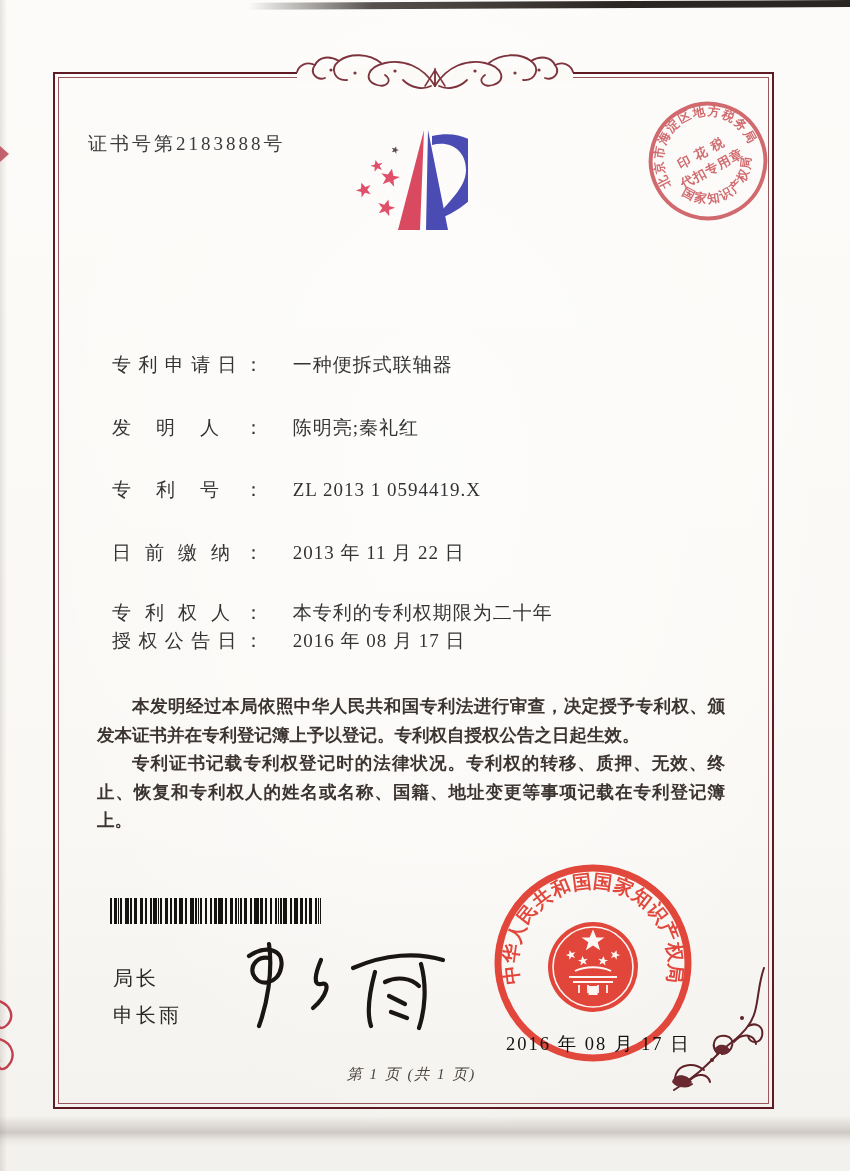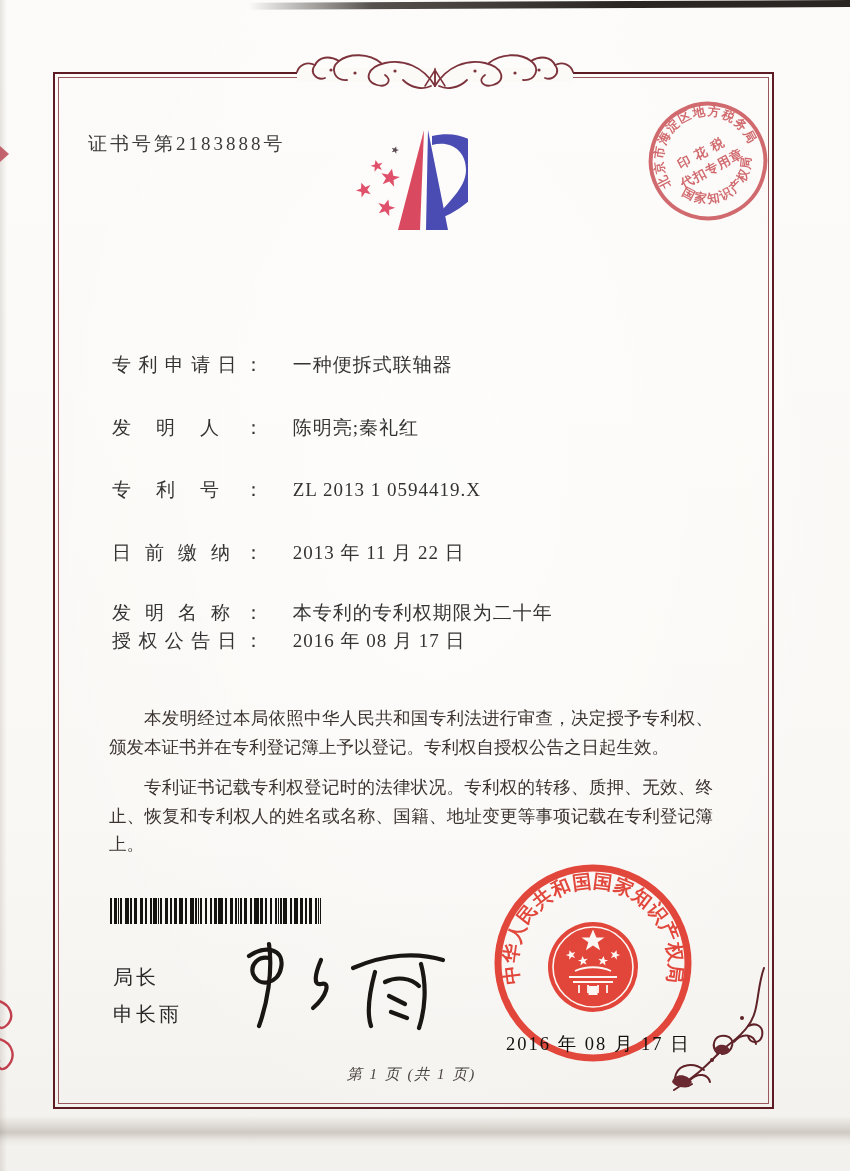--- a/index.html
+++ b/index.html
@@ -44,31 +44,31 @@
 
   
   .field{position:absolute;left:112px;font-size:19px;color:#333;white-space:nowrap;}
   .f0{top:352px}.f1{top:415px}.f2{top:477px}.f3{top:540px}.f4{top:600px}.f5{top:628px}
   .flabel{display:inline-block;width:152px;text-align:justify;text-align-last:justify;letter-spacing:1px;}
   .fvalue{margin-left:24px;letter-spacing:1px;}
 
   
   .paras{position:absolute;left:97px;top:692px;width:628px;font-size:17.5px;
     line-height:28.5px;text-align:justify;color:#3b3430;}
-  .paras p{margin:12px;text-indent:2em;}
+  .paras p{margin:0;text-indent:2em;font-weight:bold;}
 
   
   .barcode{position:absolute;left:110px;top:898px;width:211px;height:26px;
     background:
       repeating-linear-gradient(90deg,#15130f 0 2px,rgba(0,0,0,0) 2px 5px),
       repeating-linear-gradient(90deg,#15130f 0 1px,rgba(0,0,0,0) 1px 8px),
       repeating-linear-gradient(90deg,rgba(0,0,0,0) 0 4px,#15130f 4px 6px,rgba(0,0,0,0) 6px 13px);}
 
   
-  .officer{position:absolute;left:113px;top:960px;font-family:Liberation Mono, monospace;
+  .officer{position:absolute;left:113px;top:960px;font-family:Liberation Serif, serif;
     font-size:20px;color:#2a2a2a;line-height:37px;letter-spacing:3px;}
   .signature{position:absolute;left:235px;top:934px;width:220px;height:100px;}
 
   
   .seal{position:absolute;left:488px;top:858px;width:210px;height:210px;}
   .seal-date{position:absolute;left:506px;top:1031px;font-size:18.5px;letter-spacing:2px;
     color:#14110e;z-index:5;white-space:nowrap;}
 
   
   .stamp{position:absolute;left:628px;top:82px;width:160px;height:158px;}
@@ -158,21 +158,21 @@
     </div>
     <div class="field f2">
       <span class="flabel">专利号：</span>
       <span class="fvalue">ZL 2013 1 0594419.X</span>
     </div>
     <div class="field f3">
       <span class="flabel">日前缴纳：</span>
       <span class="fvalue">2013 年 11 月 22 日</span>
     </div>
     <div class="field f4">
-      <span class="flabel">发明名称：</span>
+      <span class="flabel">专利权人：</span>
       <span class="fvalue">本专利的专利权期限为二十年</span>
     </div>
     <div class="field f5">
       <span class="flabel">授权公告日：</span>
       <span class="fvalue">2016 年 08 月 17 日</span>
     </div>
   </div>
 
   <div class="paras">
     <p>本发明经过本局依照中华人民共和国专利法进行审查，决定授予专利权、颁发本证书并在专利登记簿上予以登记。专利权自授权公告之日起生效。</p>

